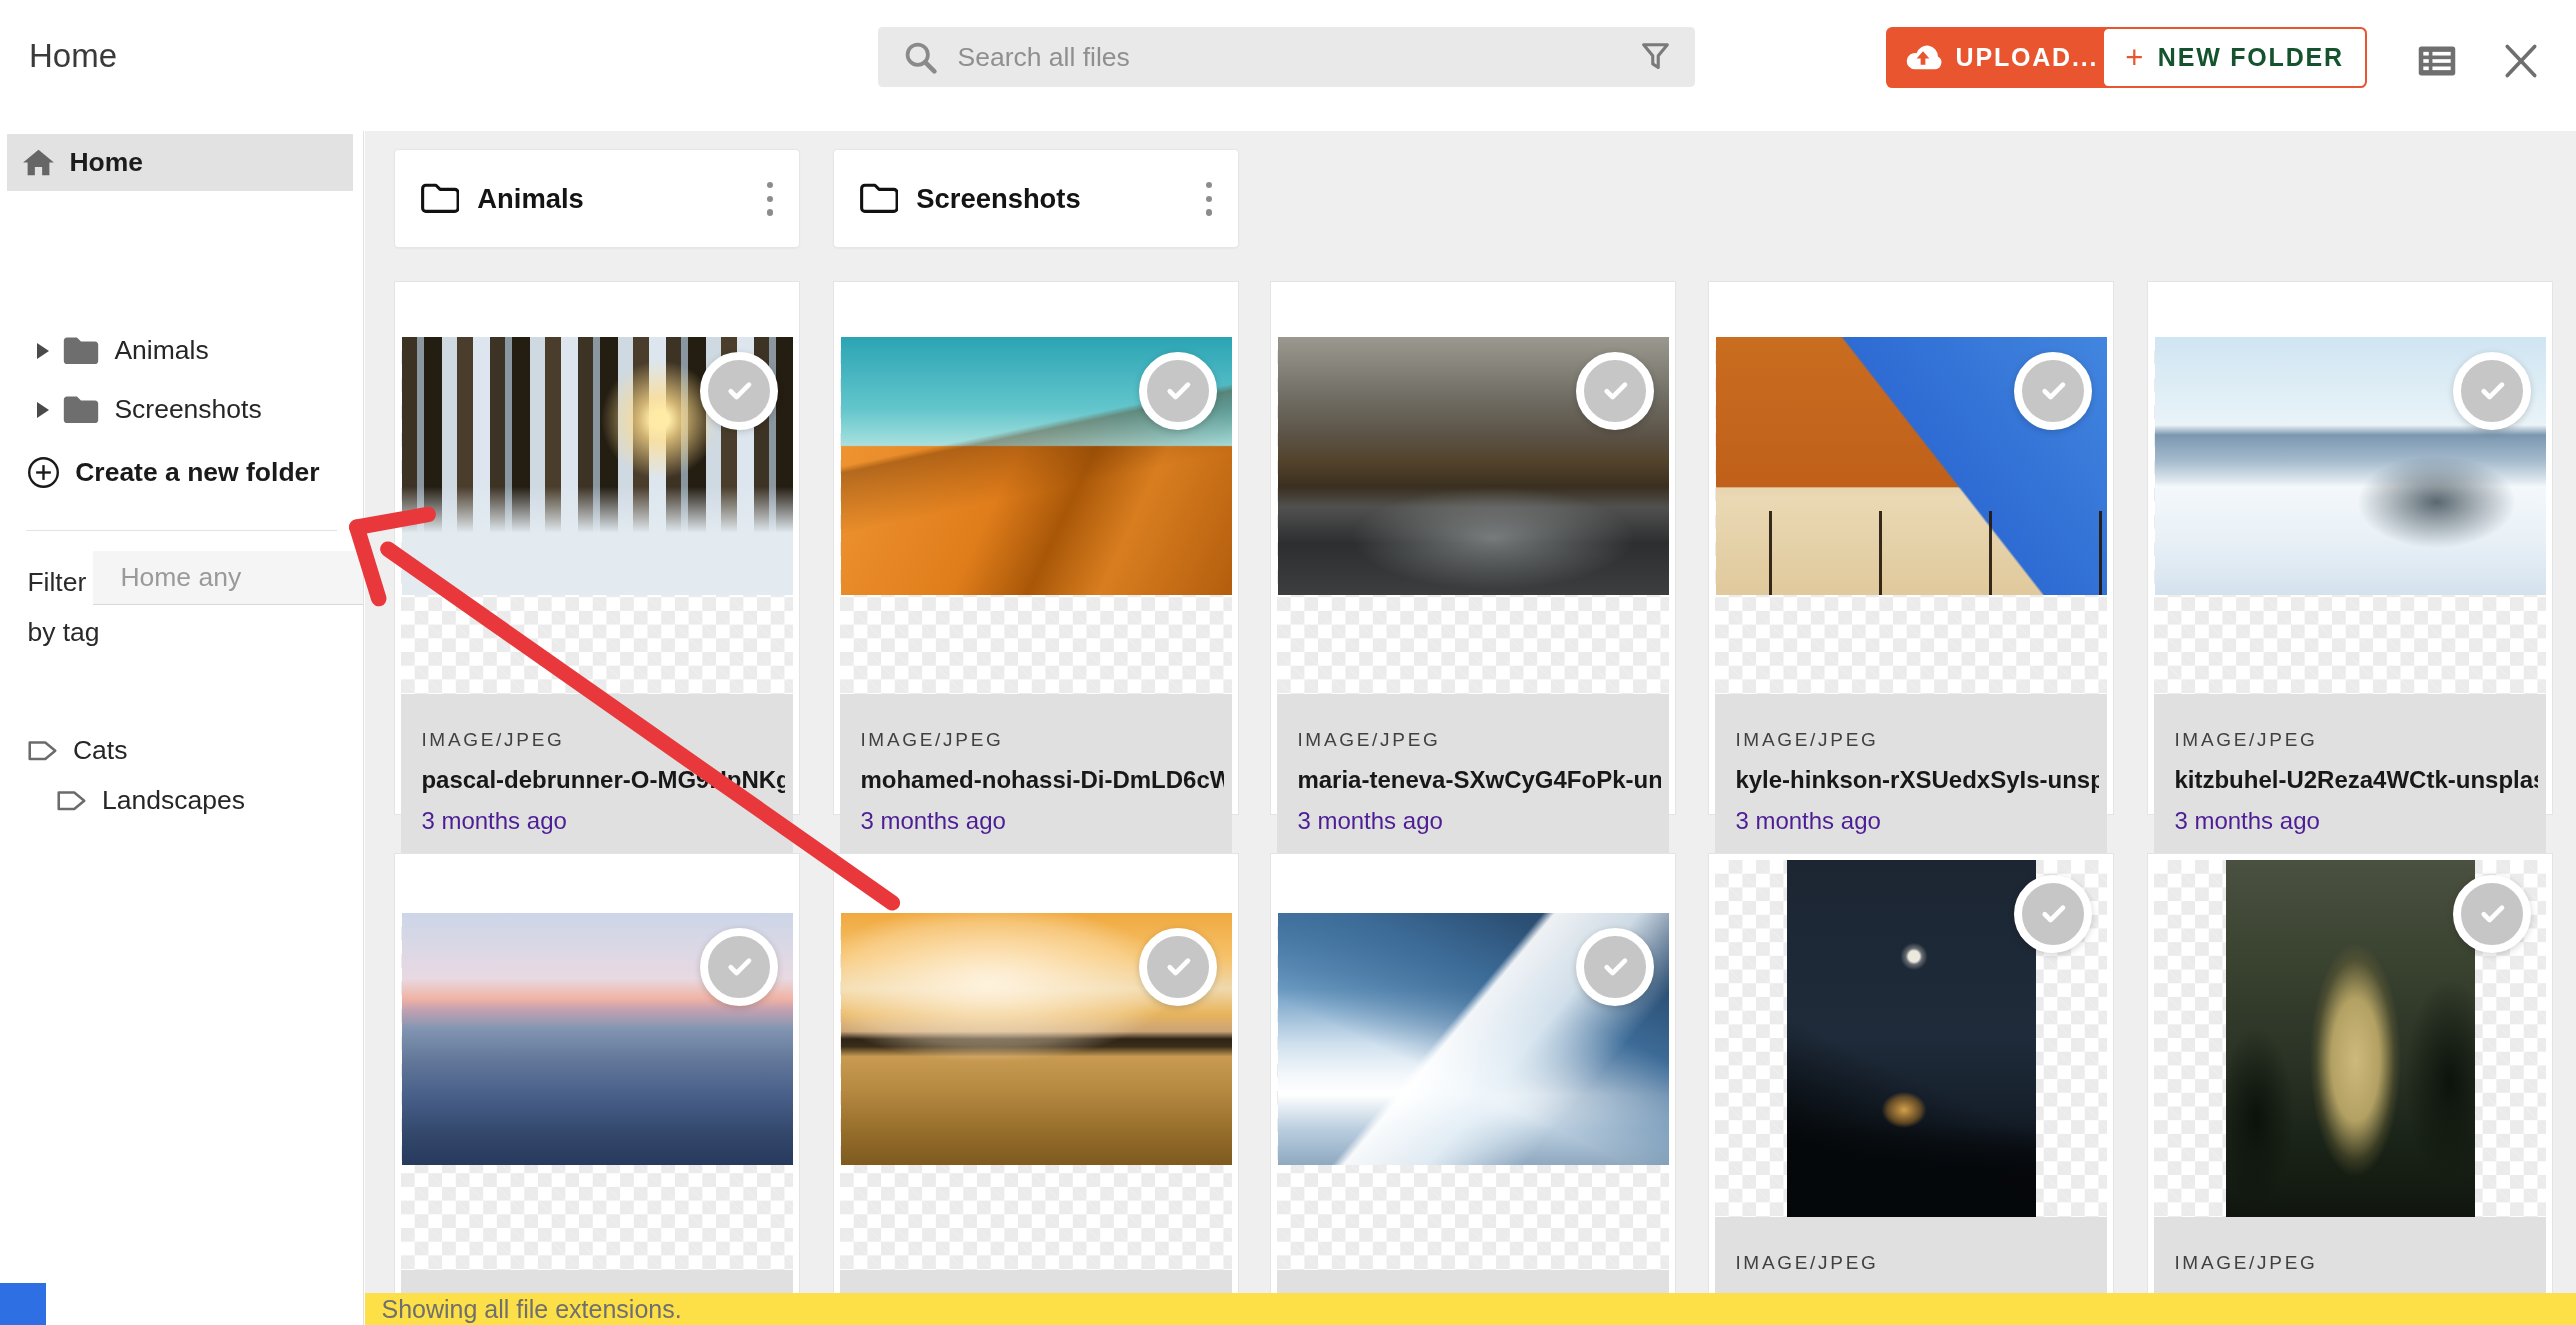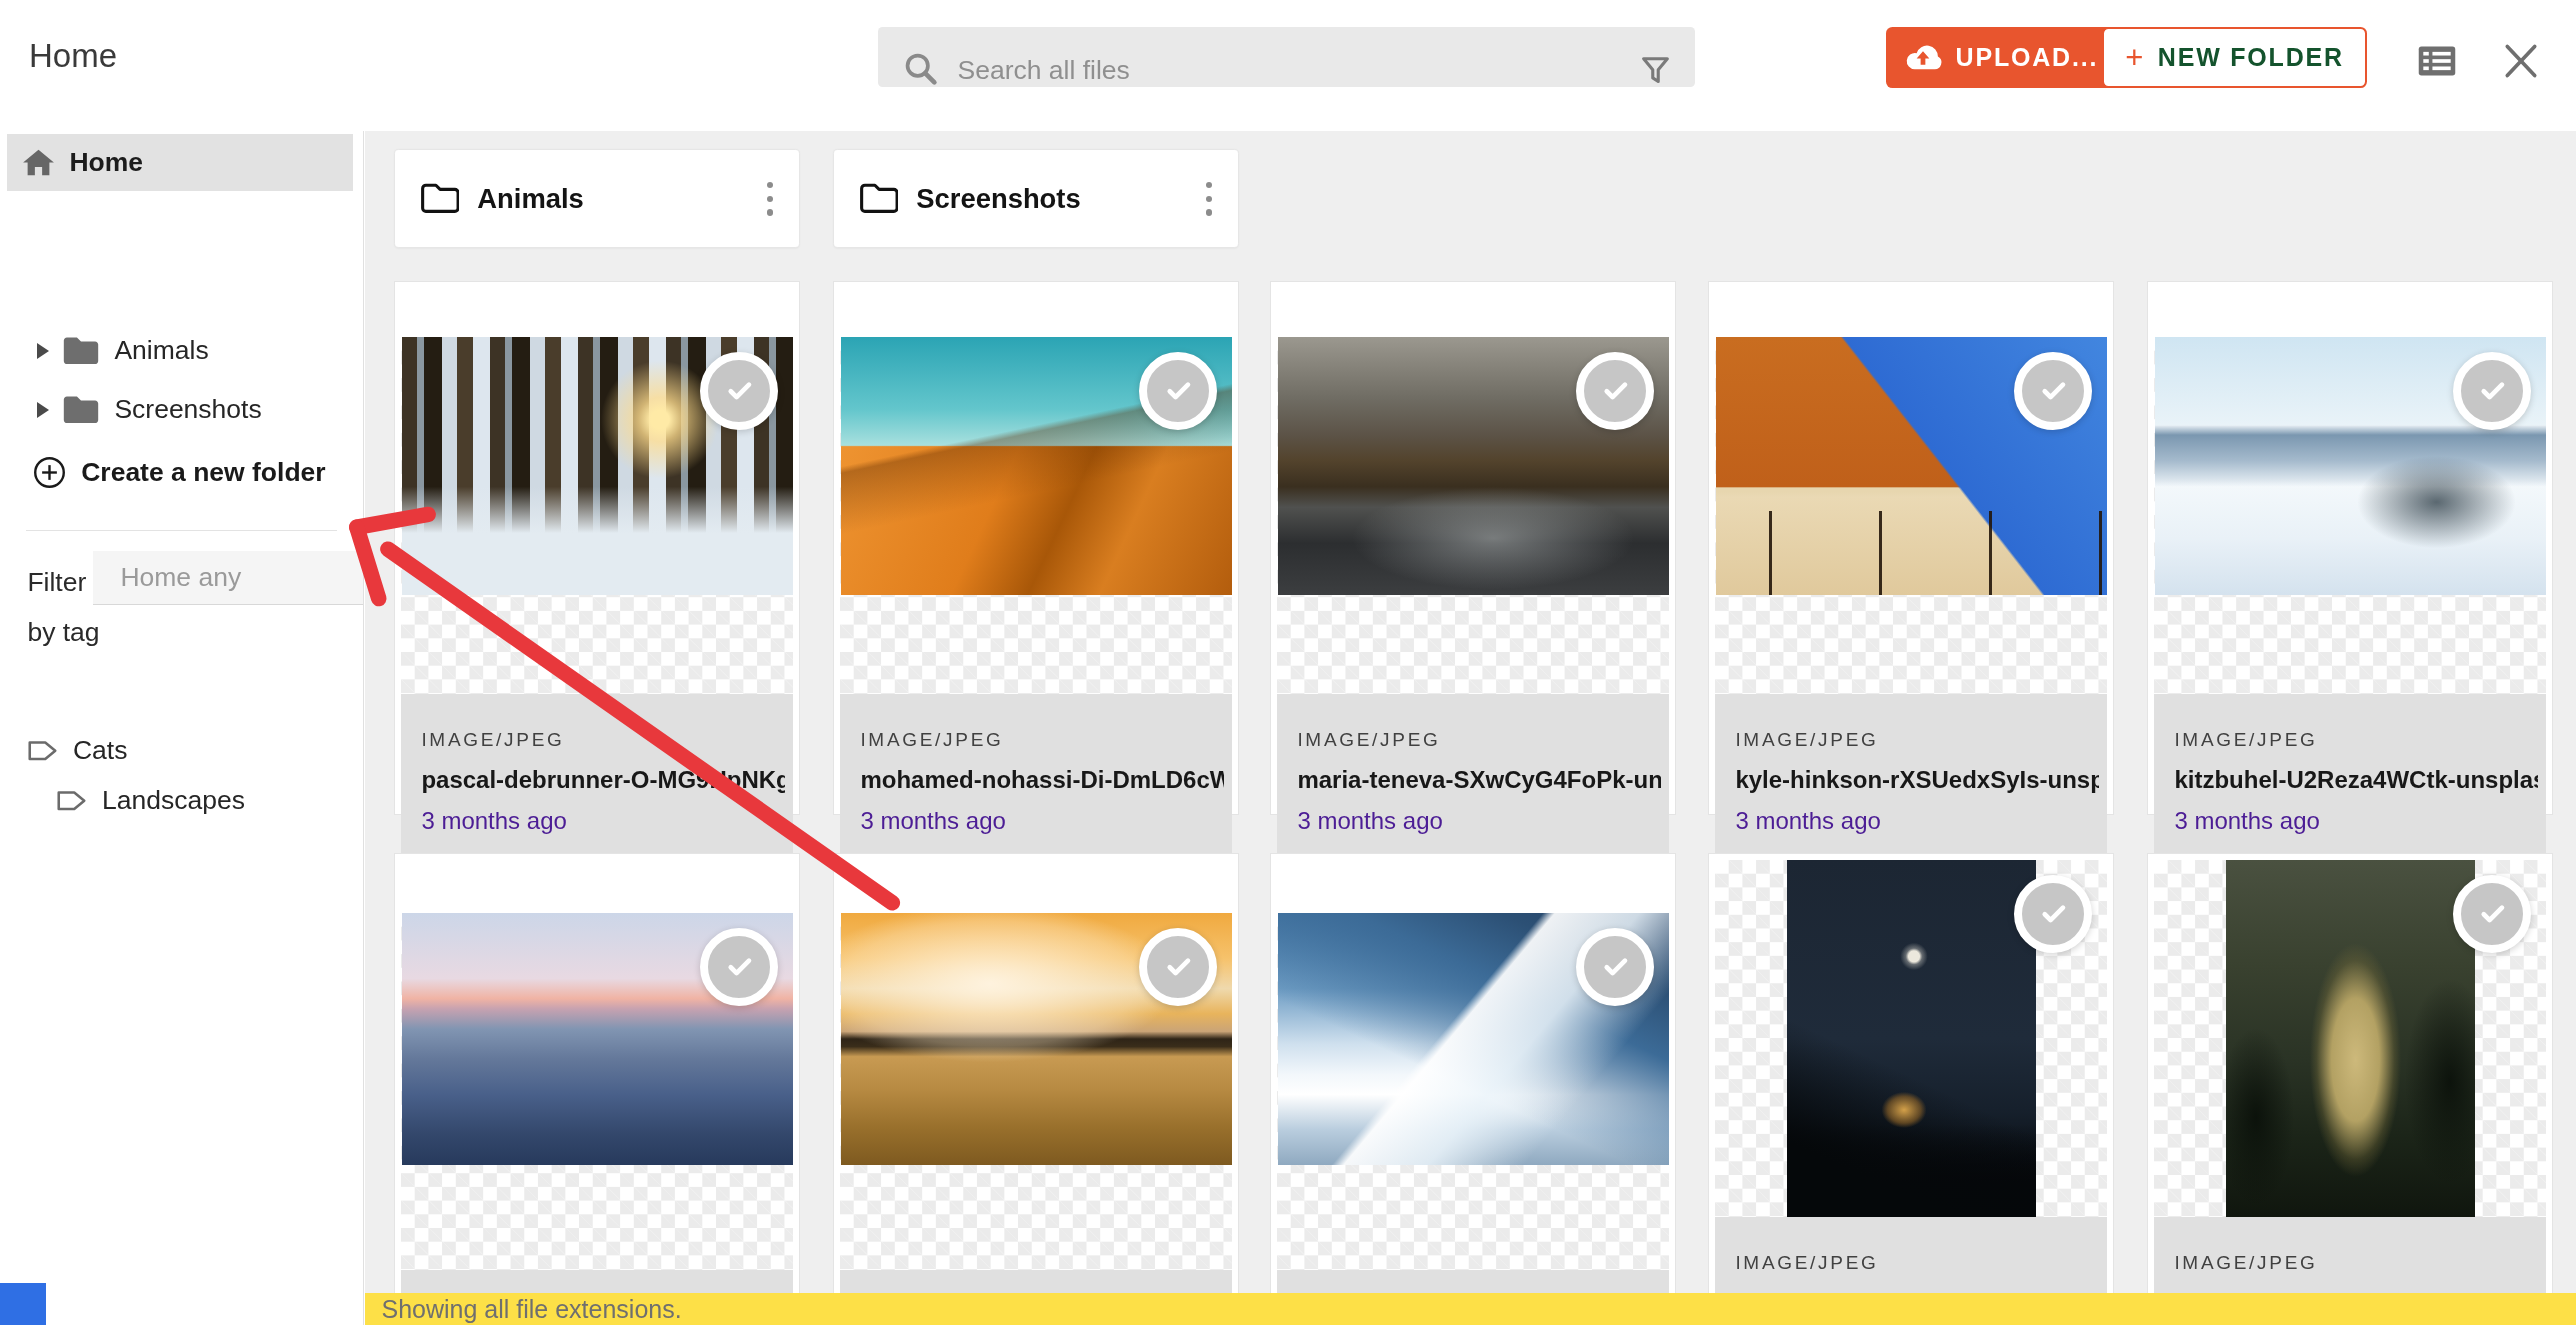--- a/index.html
+++ b/index.html
@@ -2,21 +2,21 @@
 <html style="font-size:14.6px"><head>
 <meta charset="utf-8">
 <style>
   html,body{margin:0;padding:0;}
   body{width:2576px;height:1325px;overflow:hidden;font-family:"Liberation Sans",sans-serif;background:#ffffff;position:relative;}
   .abs{position:absolute;}
 
   
   .topbar{left:0;top:0;width:2576px;height:131px;background:#ffffff;z-index:5;}
   .page-title{left:29px;top:37px;font-size:33px;color:#3a3a3a;}
-  .searchbox{left:878px;top:27.4px;width:817px;height:60px;background:#e9e9e9;border-radius:4.6px;display:flex;align-items:flex-end;}
+  .searchbox{left:878px;top:27.4px;width:817px;height:60px;background:#e9e9e9;border-radius:4.6px;display:flex;align-items:center;}
   .searchbox .mag{margin-left:24px;flex:0 0 auto;}
   .search-input{flex:1;border:none;background:transparent;outline:none;font-size:26.5px;color:#444;margin-left:16.5px;font-family:"Liberation Sans",sans-serif;}
   .search-input::placeholder{color:#8f8f8f;opacity:1;}
   .searchbox .funnel{margin-right:24px;flex:0 0 auto;cursor:pointer;}
   .btn-upload{left:1854px;top:26.5px;width:229px;height:61px;background:#e8552e;border-radius:6.4px;display:flex;align-items:center;justify-content:center;gap:12.8px;cursor:pointer;margin-left:32px;}
   .btn-upload span{color:#ffffff;font-size:25px;letter-spacing:1.8px;font-weight:600;}
   .btn-newfolder{left:2102px;top:26.5px;width:265px;height:61px;background:#ffffff;border:2.7px solid #e8552e;border-radius:6.4px;box-sizing:border-box;display:flex;align-items:center;justify-content:center;gap:14.6px;cursor:pointer;}
   .btn-newfolder .plus{color:#e8552e;font-size:31px;font-weight:400;line-height:1;}
   .btn-newfolder .lbl{color:#14532d;font-size:25px;letter-spacing:1.8px;font-weight:600;}
   .icon-listview{left:2413px;top:40px;cursor:pointer;}
@@ -25,21 +25,21 @@
   
   .sidebar{left:0;top:131px;width:363px;height:1195px;background:#ffffff;border-right:1.8px solid #e0e0e0;z-index:4;}
   .side-item{position:absolute;display:flex;align-items:center;cursor:pointer;}
   .home-item{left:7.3px;top:2.7px;width:346px;height:57px;background:#e2e2e2;}
   .home-item .hicon{margin-left:14.6px;}
   .home-item .hlabel{margin-left:14.6px;font-size:26.5px;font-weight:700;color:#1c1c1c;}
   .tree-row{height:51px;left:0;width:363px;}
   .caret{width:0;height:0;border-top:8.2px solid transparent;border-bottom:8.2px solid transparent;border-left:12px solid #4a4a4a;margin-left:37px;}
   .tree-row .ficon{margin-left:12.8px;}
   .tree-row .flabel{margin-left:14.6px;font-size:26.5px;color:#262626;}
-  .create-row{left:6px;top:316px;width:363px;height:51px;}
+  .create-row{left:0;top:316px;width:363px;height:51px;}
   .create-row .cicon{margin-left:25.6px;}
   .create-row .clabel{margin-left:14.6px;font-size:26.5px;font-weight:700;color:#1a1a1a;}
   .side-divider{left:25.6px;top:399px;width:311px;height:0;border-top:1.8px solid #e3e3e3;}
   .filter-label{left:27.4px;top:426px;width:73px;font-size:26.5px;color:#2a2a2a;line-height:50px;}
   .match-any{left:93px;top:420px;width:270px;height:53px;background:#f5f5f5;border-bottom:1.8px solid #d8d8d8;display:flex;align-items:center;cursor:pointer;}
   .match-any span{margin-left:27.4px;font-size:26.5px;color:#9a9a9a;}
   .tag-row{left:0;width:363px;height:51px;}
   .tag-row .ticon{margin-left:27.4px;}
   .tag-row .tlabel{margin-left:14.6px;font-size:26.5px;color:#262626;}
 

